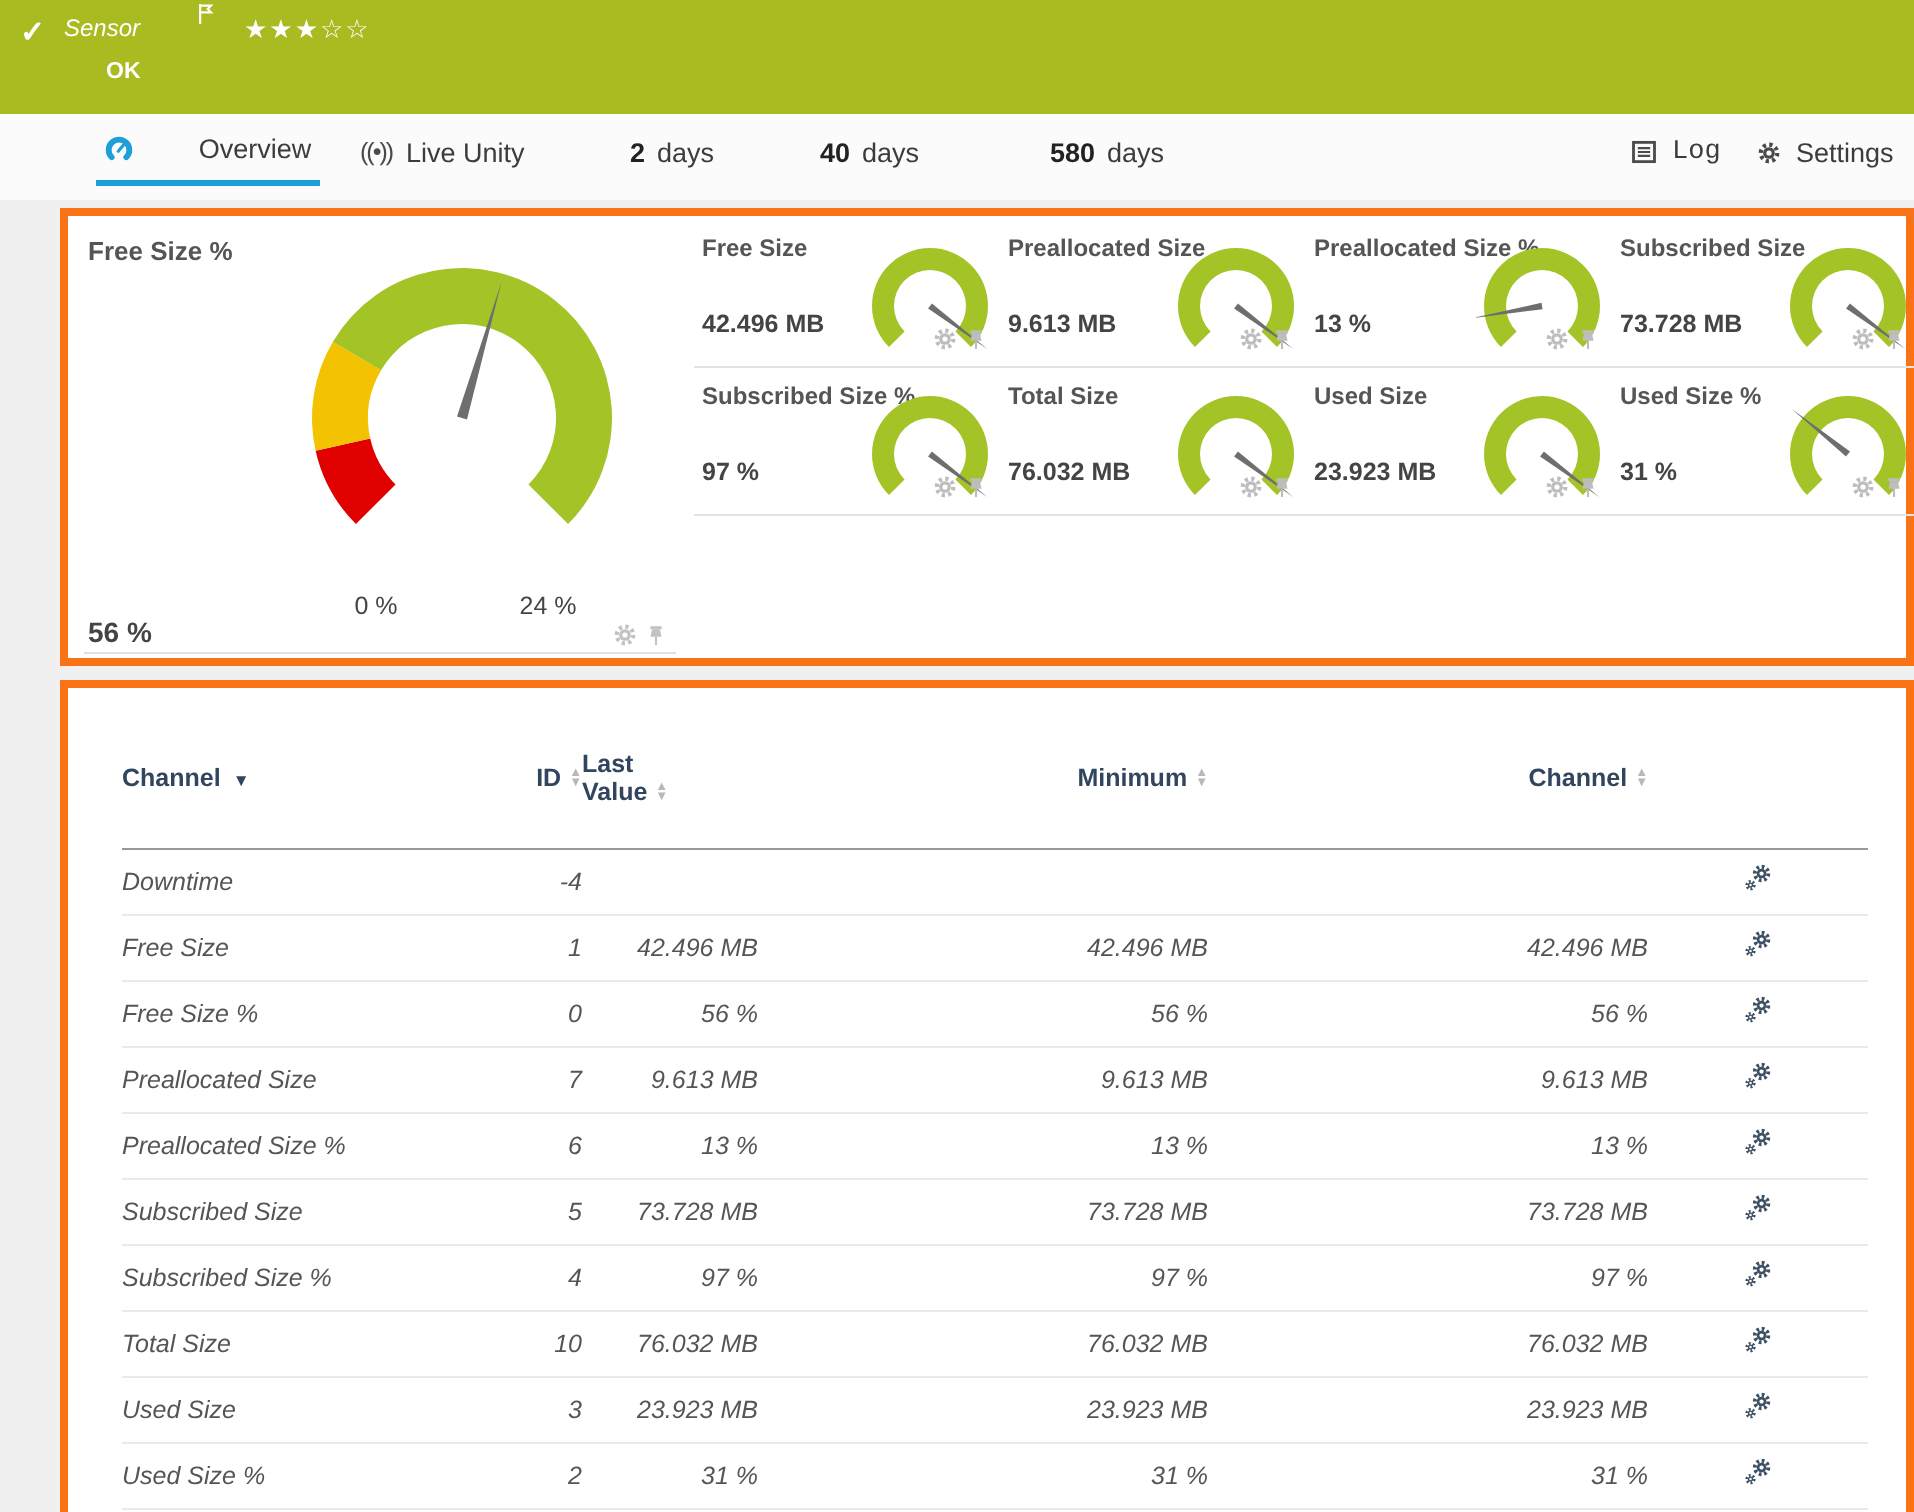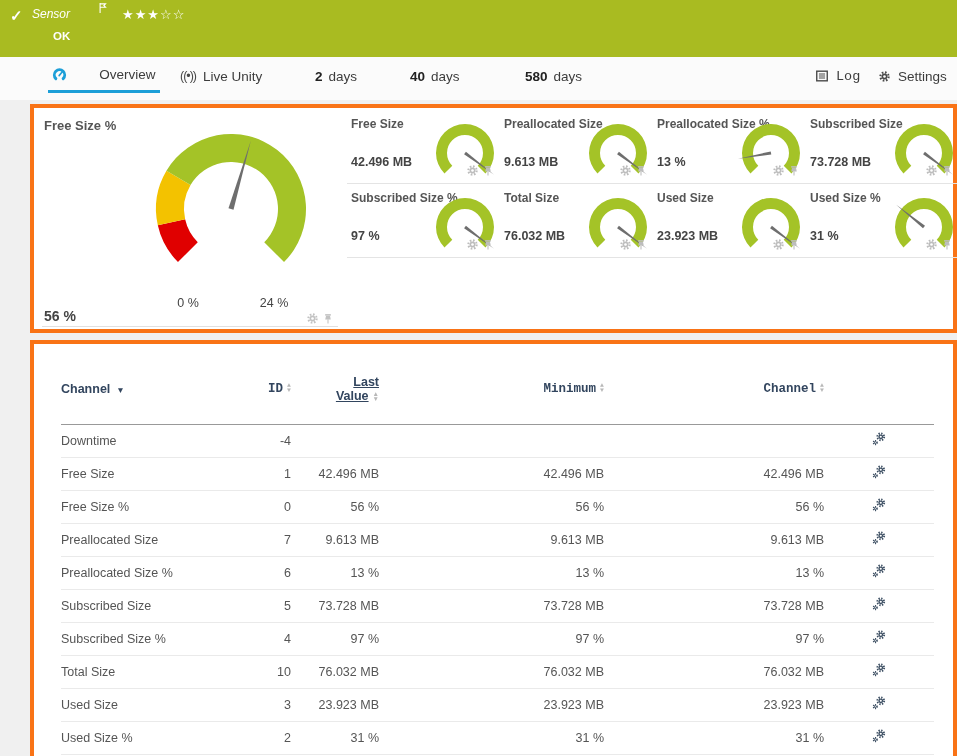--- a/index.html
+++ b/index.html
@@ -61,23 +61,23 @@
   .mini-icons { position: absolute; right: 6px; bottom: 2px; display: flex; gap: 3px; color: #bdbdbd; }
   
   .table-panel { left: 30px; top: 240px; width: 927px; height: 420px; }
   table { border-collapse: collapse; margin-left: 27px; width: 873px; font-size: 12.5px; color: #555; table-layout: fixed; }
   thead th {
     height: 80px; vertical-align: middle; padding-top: 10px;
     font-size: 12.5px; font-weight: bold; color: #32455e;
     border-bottom: 1px solid #999; white-space: nowrap;
   }
   th.h-channel { text-align: left; }
-  th.h-id, th.h-min, th.h-max { text-align: right; font-family: Liberation Mono, monospace; }
-  th.h-last { text-align: right; text-decoration: underline; }
-  tbody td { height: 33px; border-bottom: 1px solid #eaeaea; }
+  th.h-id, th.h-min, th.h-max { text-align: right; }
+  th.h-last { text-align: left; }
+  tbody td { height: 33px; border-bottom: 1px solid #eaeaea; font-style: italic; }
   td.num { text-align: right; }
   td.gear-cell { text-align: center; color: #3d4f63; }
   td.gear-cell span { display: inline-block; cursor: pointer; }
   .sort { display: inline-flex; flex-direction: column; margin-left: 4px; vertical-align: middle; color: #b8b8b8; cursor: pointer; }
   .sort i { font-style: normal; font-size: 6.5px; line-height: 5.5px; }
   .sorted { font-size: 8.5px; margin-left: 6px; cursor: pointer; }
 </style>
 </head>
 <body>
 

